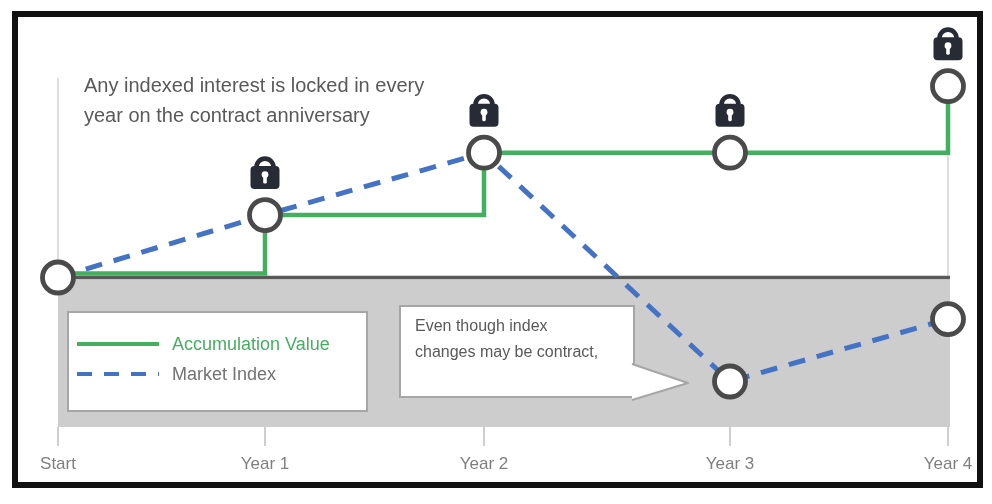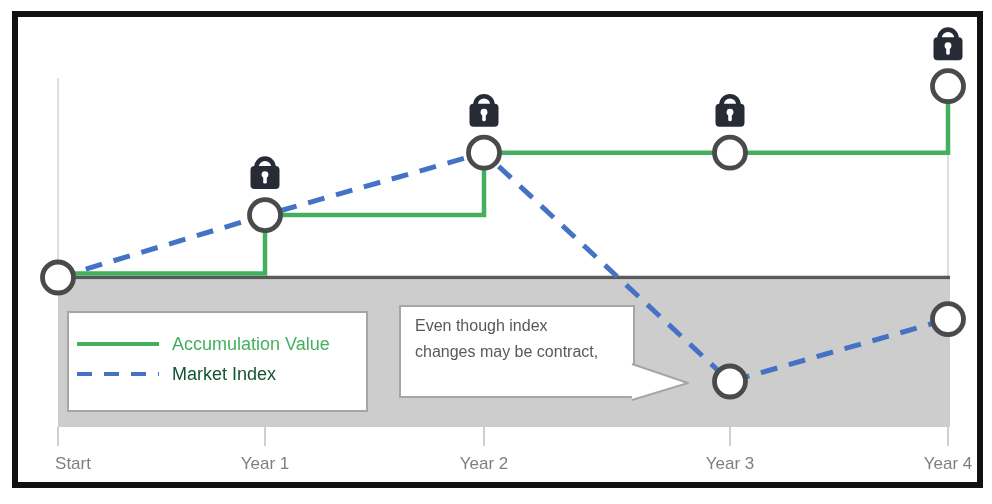--- a/index.html
+++ b/index.html
@@ -58,40 +58,44 @@
       <path d="M721.5,107.69999999999999 v-3 a8.5,8.5 0 0 1 17,0 v3" fill="none" stroke="#262B36" stroke-width="4.6"></path>
       <rect x="715.5" y="103.69999999999999" width="29" height="23" rx="4" fill="#262B36"></rect>
       <circle cx="730" cy="112.19999999999999" r="3.4" fill="#ffffff"></circle>
       <rect x="728.2" y="113.69999999999999" width="3.6" height="7.5" rx="1.4" fill="#ffffff"></rect>
       <path d="M939.5,41.140000000000015 v-3 a8.5,8.5 0 0 1 17,0 v3" fill="none" stroke="#262B36" stroke-width="4.6"></path>
       <rect x="933.5" y="37.140000000000015" width="29" height="23" rx="4" fill="#262B36"></rect>
       <circle cx="948" cy="45.640000000000015" r="3.4" fill="#ffffff"></circle>
       <rect x="946.2" y="47.140000000000015" width="3.6" height="7.5" rx="1.4" fill="#ffffff"></rect>
     </svg>
 
+  <div class="annotation">
+    <div>Any indexed interest is locked in every</div>
+    <div>year on the contract anniversary</div>
+  </div>
 
   <div class="legend">
     <div class="legend-row">
       <span class="swatch" style="background: rgb(68, 176, 95);"></span>
       <span class="legend-label" style="color: rgb(68, 176, 95);">Accumulation Value</span>
     </div>
     <div class="legend-row">
       <span class="swatch" style="background: repeating-linear-gradient(90deg, rgb(68, 114, 196) 0px, rgb(68, 114, 196) 15px, transparent 15px, transparent 27px);"></span>
-      <span class="legend-label" style="color: #14532d;">Market Index</span>
+      <span class="legend-label" style="color: #737373;">Market Index</span>
     </div>
   </div>
 
   <div class="callout">
     <div>Even though index</div>
     <div>changes may be contract,</div>
   </div>
   <svg class="tail" viewBox="0 0 62 44" xmlns="http://www.w3.org/2000/svg">
     <path d="M2,3 L58,22 L2,39" fill="#ffffff" stroke="#a6a6a6" stroke-width="2" stroke-linejoin="round"></path>
   </svg>
 
   <div id="xaxis">
-      <span class="xaxis-label" style="left: 73px;">Start</span>
+      <span class="xaxis-label" style="left: 58px;">Start</span>
       <span class="xaxis-label" style="left: 265px;">Year 1</span>
       <span class="xaxis-label" style="left: 484px;">Year 2</span>
       <span class="xaxis-label" style="left: 730px;">Year 3</span>
       <span class="xaxis-label" style="left: 948px;">Year 4</span>
     </div>
 </div>
 
 </body></html>

